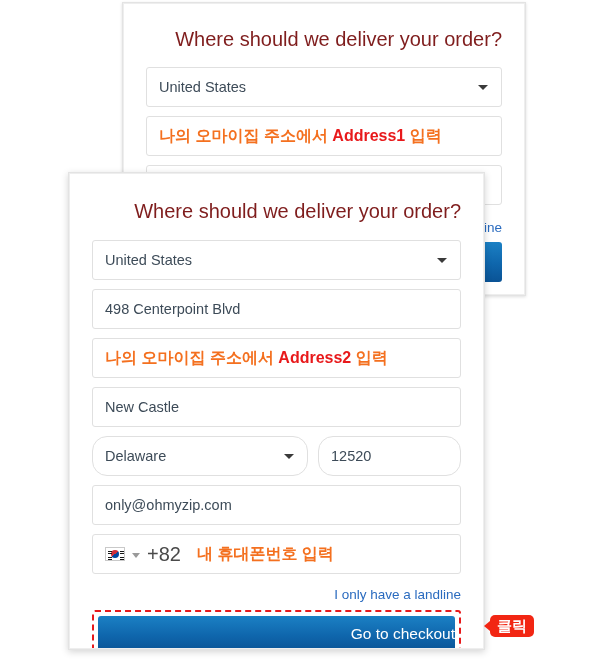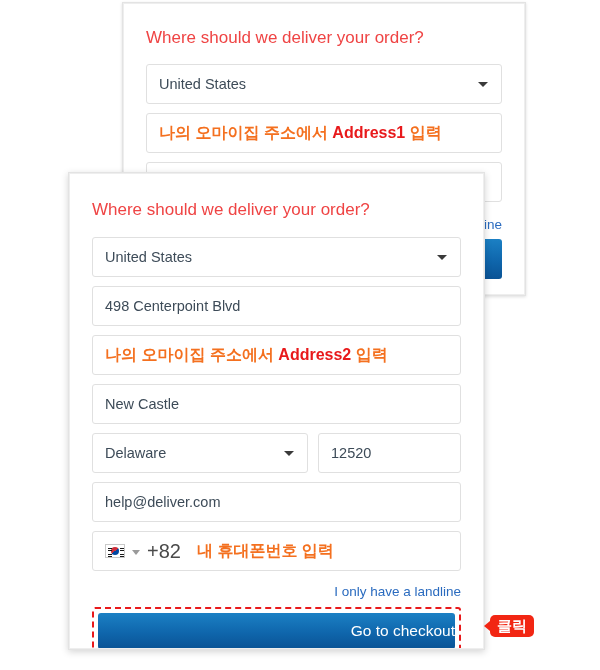--- a/index.html
+++ b/index.html
@@ -34,23 +34,23 @@
   }
   
   .card.front {
     left: 68px; top: 172px;
     width: 417px; height: 478px;
     z-index: 3;
     box-shadow: 0 2px 7px rgba(0,0,0,0.17);
   }
 
   .card-title {
-    text-align: left;
-    font-size: 17px;
-    color: #ef4444;
+    text-align: right;
+    font-size: 20px;
+    color: #7f1d1d;
     padding: 10px 0 16px 0;
     font-weight: normal;
     white-space: nowrap;
   }
   .card.front .card-title { padding: 12px 0 17px 0; }
 
   
   .field {
     position: relative;
     height: 40px;
@@ -75,21 +75,21 @@
     border-left: 5px solid transparent;
     border-right: 5px solid transparent;
     border-top: 5px solid #3a3a3a;
   }
 
   
   .hint { color: #f4701f; font-weight: bold; font-size: 16px; }
   .hint .em { color: #e8191b; font-weight: bold; }
 
   .row { display: flex; gap: 10px; }
-  .row .field { margin-bottom: 9px; }
+  .row .field { margin-bottom: 9px; border-radius: 15px; }
   .col-state { flex: 0 0 216px; }
   .col-zip { flex: 1 1 auto; }
 
   
   .flag {
     position: relative;
     width: 20px; height: 14px;
     border: 1px solid #c9c9c9;
     background: #ffffff;
     flex: 0 0 auto;
@@ -240,21 +240,21 @@
         <div class="field select col-state">
           <span>Delaware</span>
           <span class="caret"></span>
         </div>
         <div class="field col-zip">
           <span>12520</span>
         </div>
       </div>
 
       <div class="field">
-        <span>help@deliver.com</span>
+        <span>only@ohmyzip.com</span>
       </div>
 
       <div class="field">
         <span class="flag">
           <span class="taeguk"></span>
           <span class="bar b1"></span>
           <span class="bar b2"></span>
           <span class="bar b3"></span>
           <span class="bar b4"></span>
           <span class="bar b5"></span>

